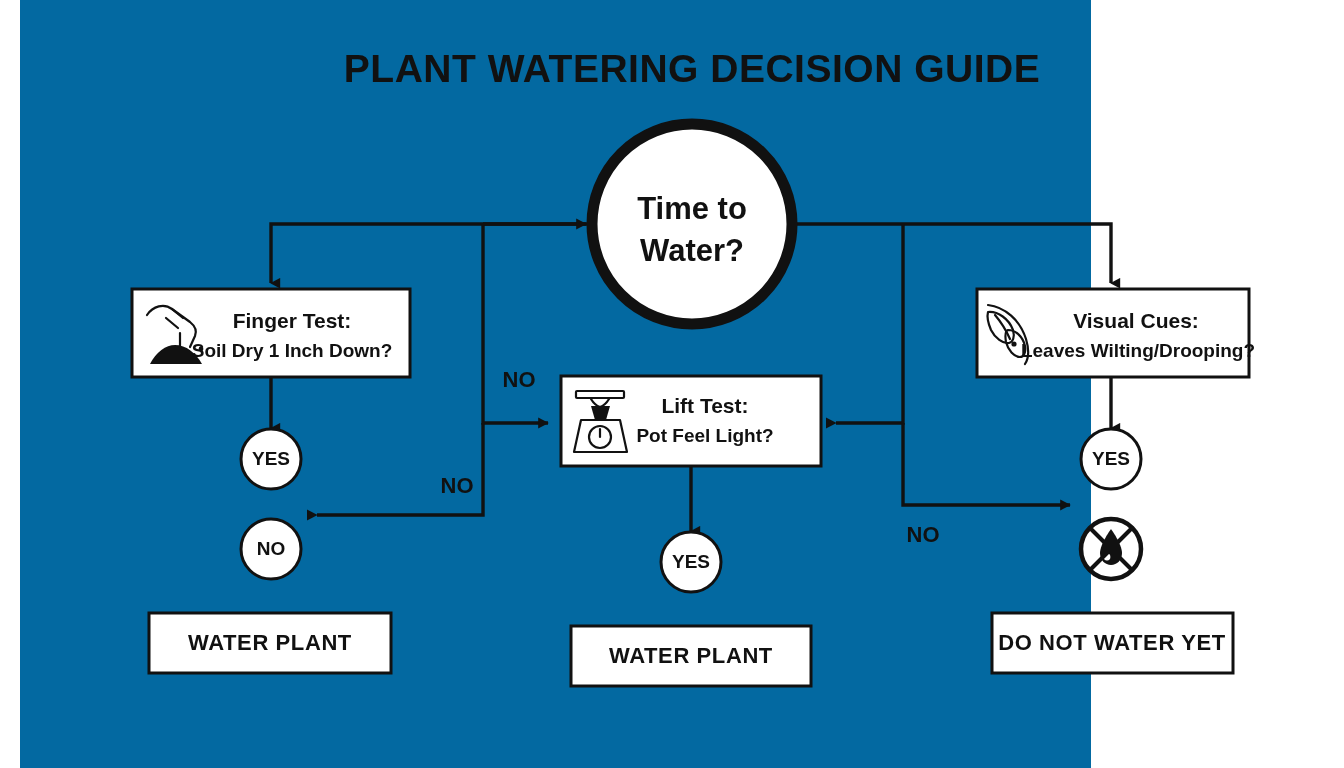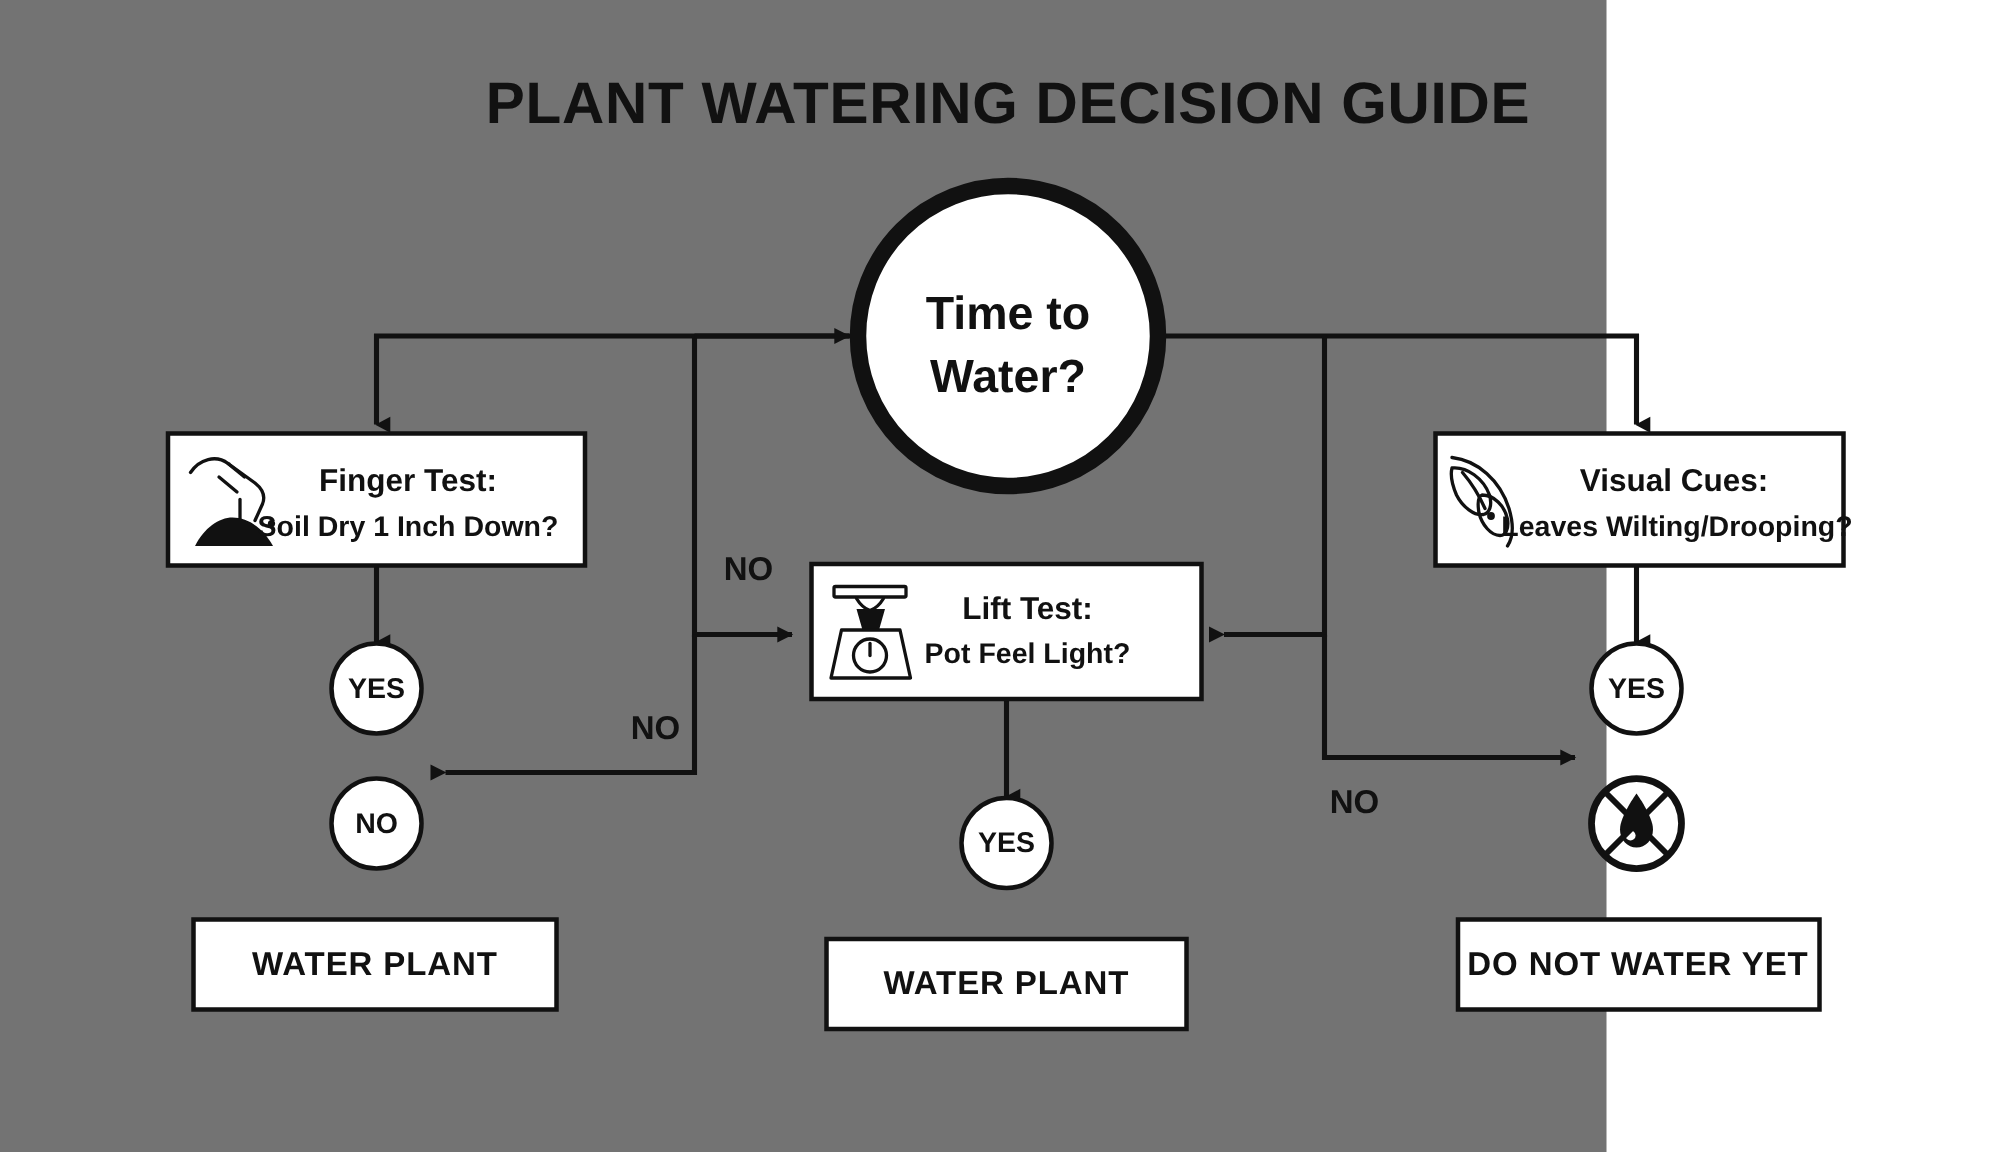--- a/index.html
+++ b/index.html
@@ -10,21 +10,22 @@
   body {
     width: 1344px;
     height: 768px;
     font-family: "Liberation Sans", sans-serif;
     overflow: hidden;
   }
   #stage {
     position: relative;
     width: 1071px;
     height: 768px;
-    background: #737373;
+    background: #0369a1;
+    margin-left: 20px;
   }
   svg.diagram {
     position: absolute;
     top: 0;
     left: 0;
     width: 1344px;
     height: 768px;
     display: block;
   }
   .node-box {

